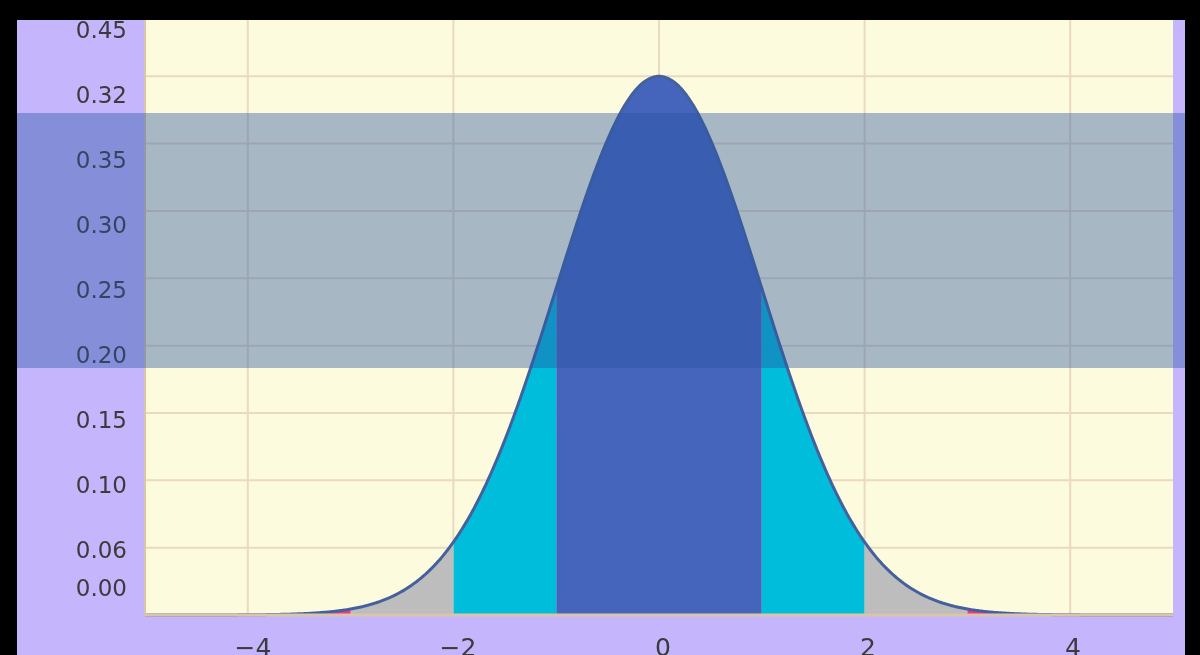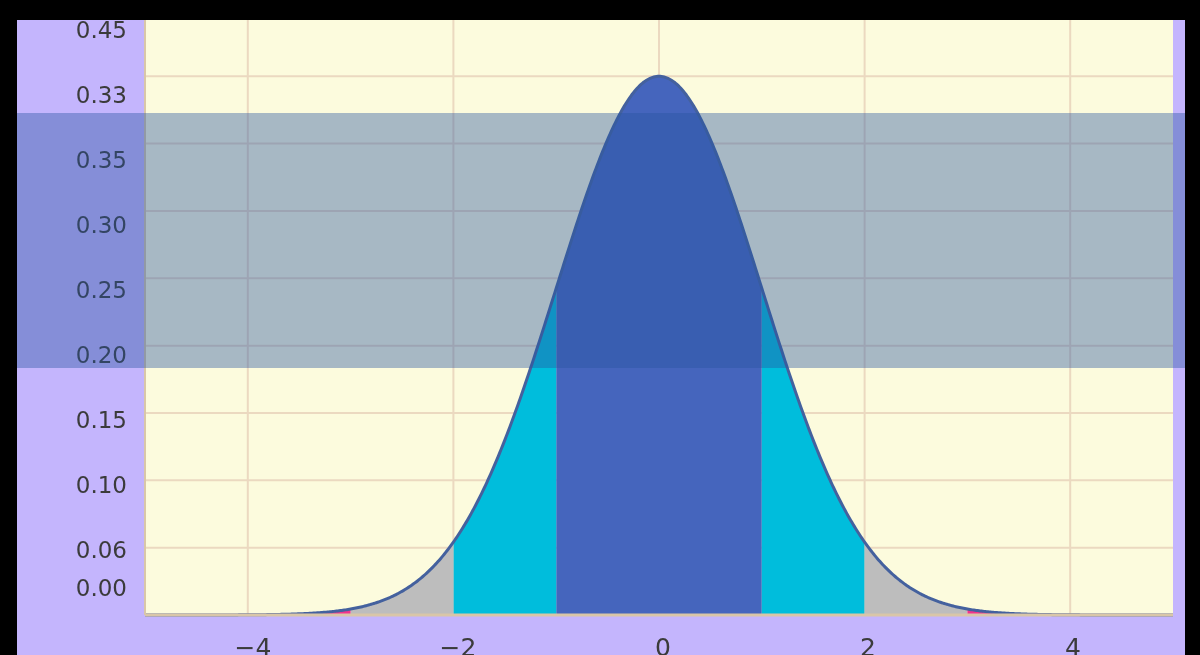--- a/index.html
+++ b/index.html
@@ -132,21 +132,21 @@
 <body>
 
 <div id="stage">
 
   <div id="figure">
 
     <div id="ylabel">Probability density</div>
 
     <div class="ytick-wrap">
       <div class="ytick-item" style="left:0px; top:10px;">0.45</div>
-      <div class="ytick-item" style="left:0px; top:75px;">0.33</div>
+      <div class="ytick-item" style="left:0px; top:75px;">0.32</div>
       <div class="ytick-item" style="left:0px; top:140px;">0.35</div>
       <div class="ytick-item" style="left:0px; top:205px;padding-left:12px;">0.30</div>
       <div class="ytick-item" style="left:0px; top:270px;">0.25</div>
       <div class="ytick-item" style="left:0px; top:335px;">0.20</div>
       <div class="ytick-item" style="left:0px; top:400px;padding-left:28px;">0.15</div>
       <div class="ytick-item" style="left:0px; top:465px;">0.10</div>
       <div class="ytick-item" style="left:0px; top:530px;">0.06</div>
       <div class="ytick-item" style="left:0px; top:568px;">0.00</div>
     </div>
 

